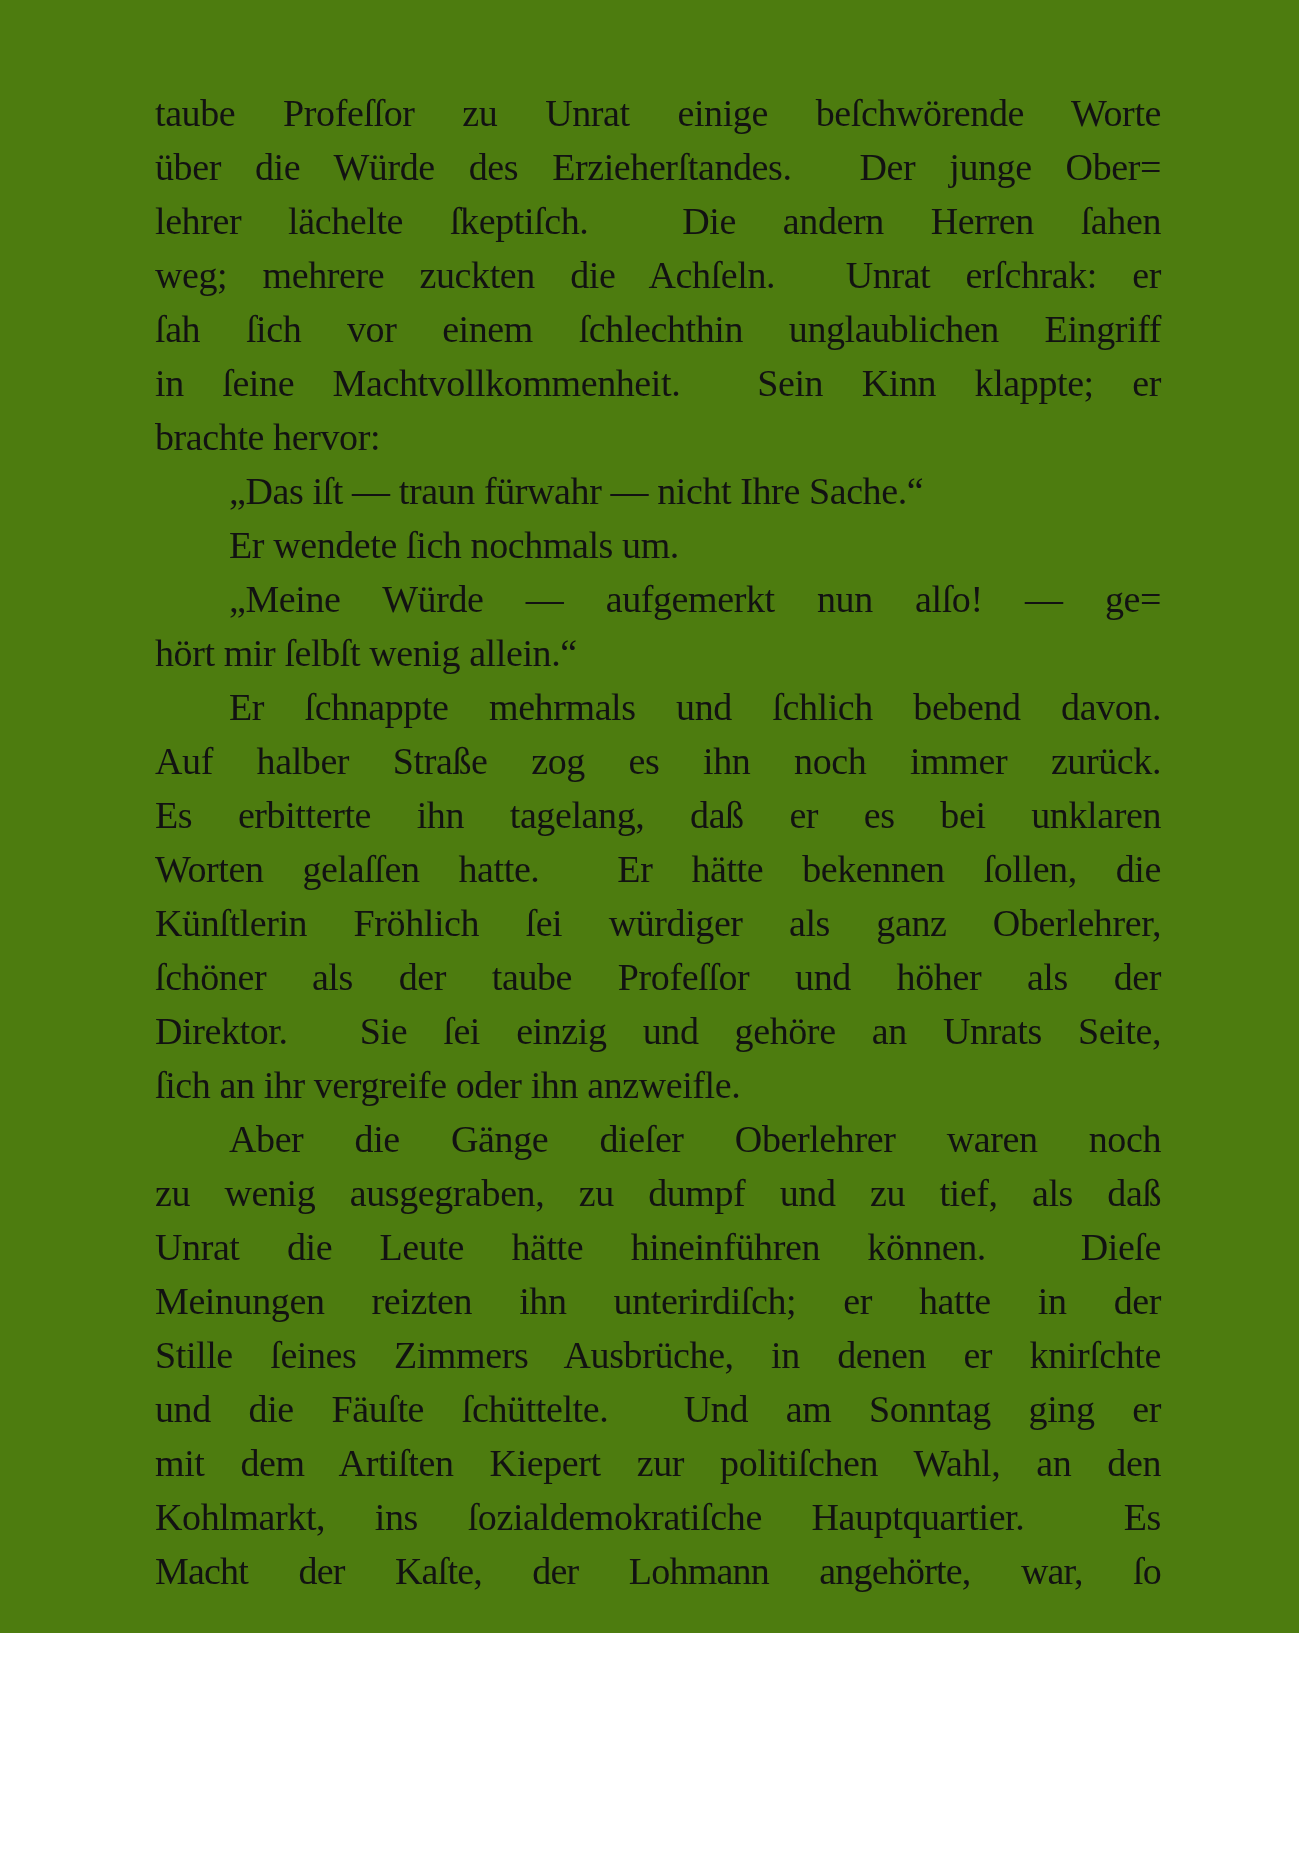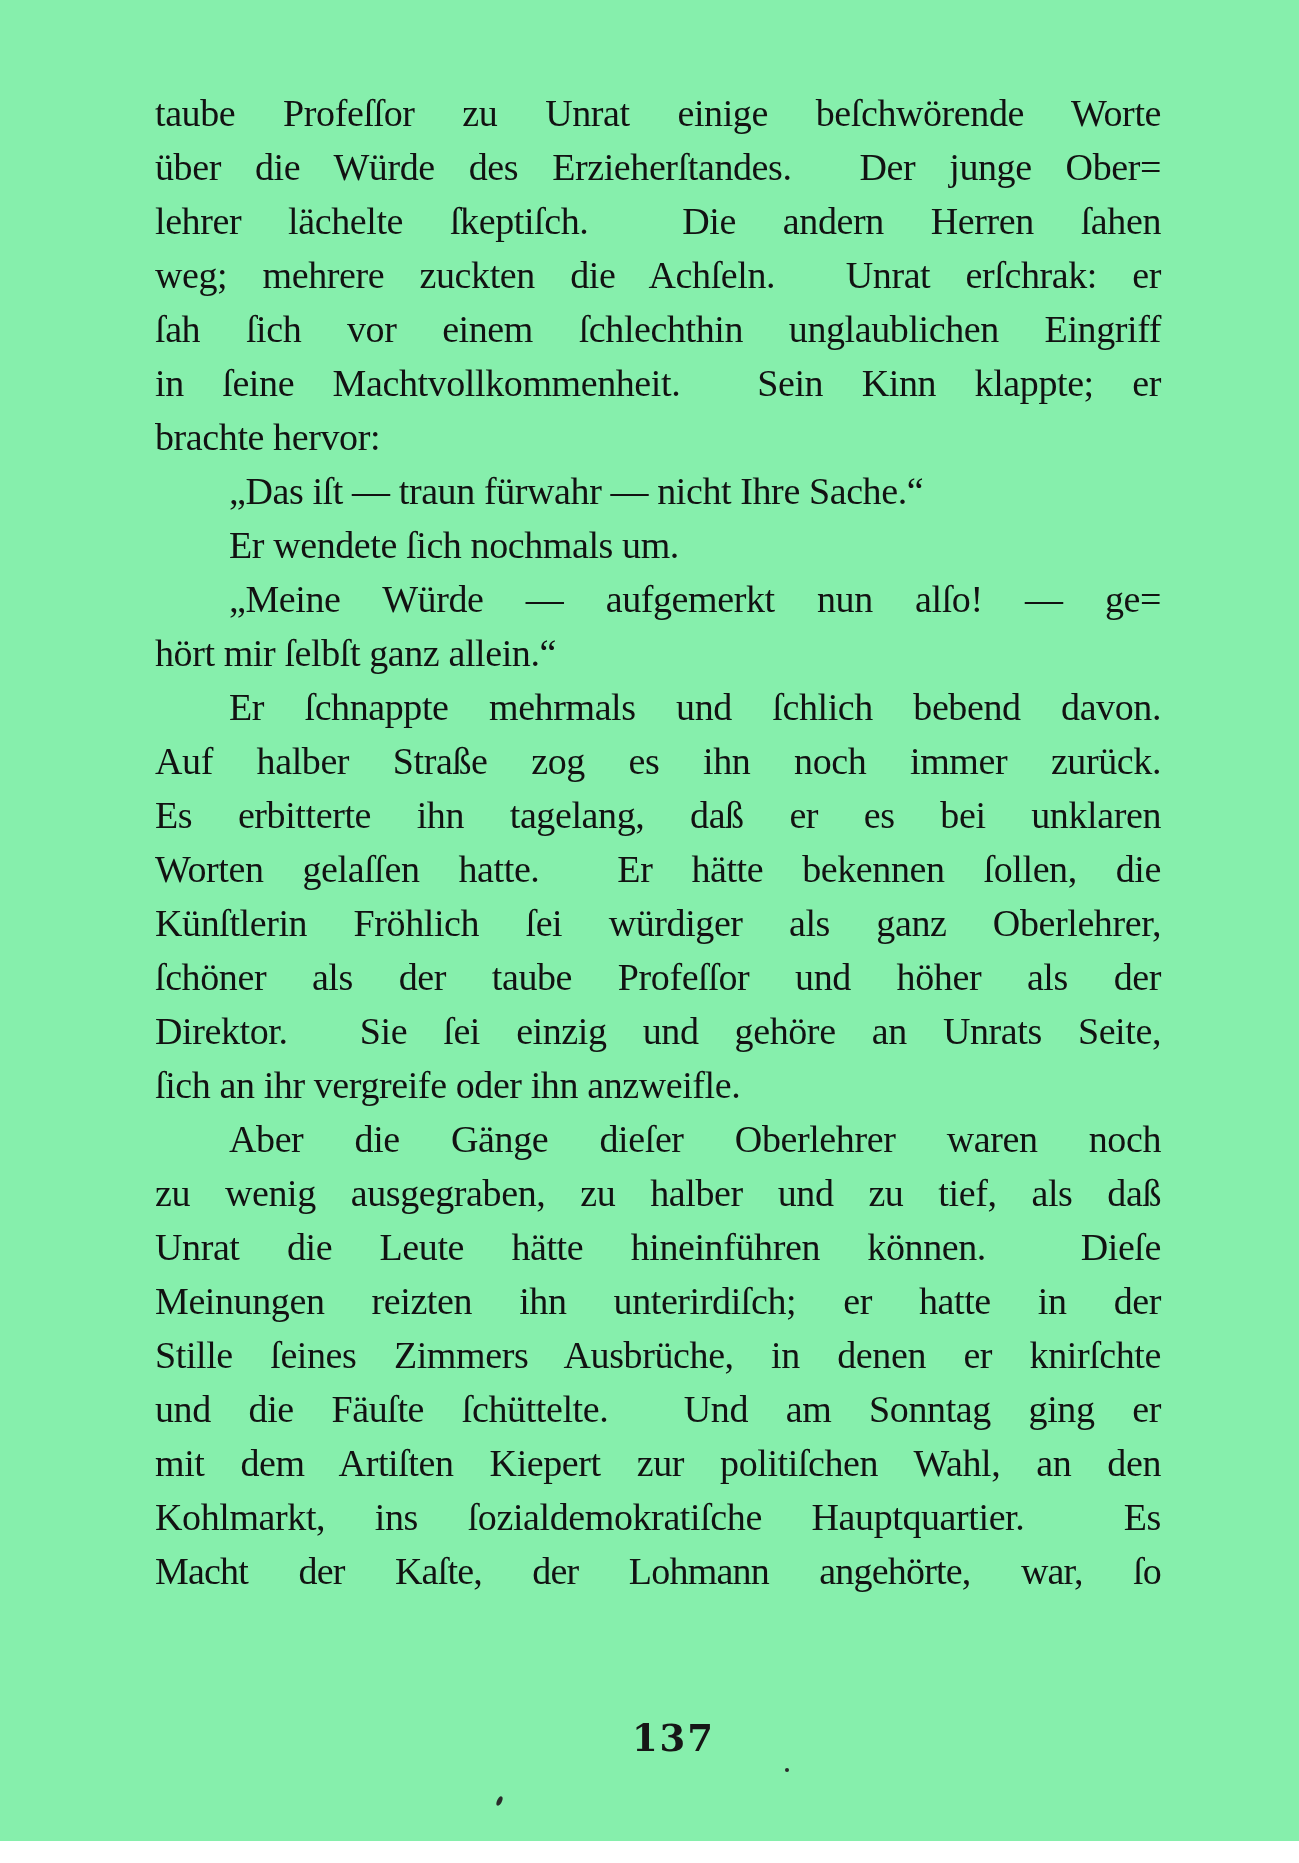--- a/index.html
+++ b/index.html
@@ -1,21 +1,21 @@
 <!DOCTYPE html>
 <html><head>
 <meta charset="utf-8">
 <title>Scanned book page</title>
 <style>
   html, body { margin: 0; padding: 0; background: #ffffff; }
   .page {
     position: relative;
     width: 1299px;
-    height: 1841px;
-    background: #86efac;
+    height: 1633px;
+    background: #4d7c0f;
     overflow: hidden;
     font-family: "Liberation Serif", "DejaVu Serif", serif;
     color: #121212;
   }
   .text-block {
     position: absolute;
     left: 155px;
     top: 86px;
     width: 1006px;
   }
@@ -66,31 +66,31 @@
     <div class="ln">taube Profeſſor zu Unrat einige beſchwörende Worte</div>
     <div class="ln">über die Würde des Erzieherſtandes.&nbsp; Der junge Ober=</div>
     <div class="ln">lehrer lächelte ſkeptiſch.&nbsp; Die andern Herren ſahen</div>
     <div class="ln">weg; mehrere zuckten die Achſeln.&nbsp; Unrat erſchrak: er</div>
     <div class="ln">ſah ſich vor einem ſchlechthin unglaublichen Eingriff</div>
     <div class="ln">in ſeine Machtvollkommenheit.&nbsp; Sein Kinn klappte; er</div>
     <div class="ln short">brachte hervor:</div>
     <div class="ln short ind">„Das iſt — traun fürwahr — nicht Ihre Sache.“</div>
     <div class="ln short ind">Er wendete ſich nochmals um.</div>
     <div class="ln ind">„Meine Würde — aufgemerkt nun alſo! — ge=</div>
-    <div class="ln short">hört mir ſelbſt ganz allein.“</div>
+    <div class="ln short">hört mir ſelbſt wenig allein.“</div>
     <div class="ln ind">Er ſchnappte mehrmals und ſchlich bebend davon.</div>
     <div class="ln">Auf halber Straße zog es ihn noch immer zurück.</div>
     <div class="ln">Es erbitterte ihn tagelang, daß er es bei unklaren</div>
     <div class="ln">Worten gelaſſen hatte.&nbsp; Er hätte bekennen ſollen, die</div>
     <div class="ln">Künſtlerin Fröhlich ſei würdiger als ganz Oberlehrer,</div>
     <div class="ln">ſchöner als der taube Profeſſor und höher als der</div>
     <div class="ln">Direktor.&nbsp; Sie ſei einzig und gehöre an Unrats Seite,</div>
     <div class="ln short">ſich an ihr vergreife oder ihn anzweifle.</div>
     <div class="ln ind">Aber die Gänge dieſer Oberlehrer waren noch</div>
-    <div class="ln">zu wenig ausgegraben, zu halber und zu tief, als daß</div>
+    <div class="ln">zu wenig ausgegraben, zu dumpf und zu tief, als daß</div>
     <div class="ln">Unrat die Leute hätte hineinführen können.&nbsp;&nbsp;Dieſe</div>
     <div class="ln">Meinungen reizten ihn unterirdiſch; er hatte in der</div>
     <div class="ln">Stille ſeines Zimmers Ausbrüche, in denen er knirſchte</div>
     <div class="ln">und die Fäuſte ſchüttelte.&nbsp; Und am Sonntag ging er</div>
     <div class="ln">mit dem Artiſten Kiepert zur politiſchen Wahl, an den</div>
     <div class="ln">Kohlmarkt, ins ſozialdemokratiſche Hauptquartier.&nbsp; Es</div>
     <div class="ln bold">Macht der Kaſte, der Lohmann angehörte, war, ſo</div>
   </div>
 
   <div class="page-number">137</div>

